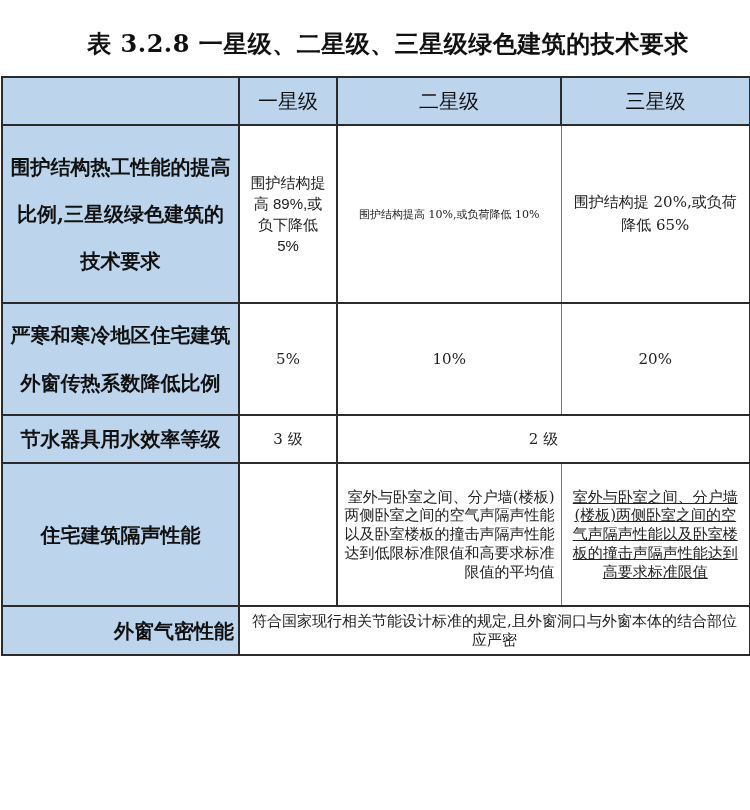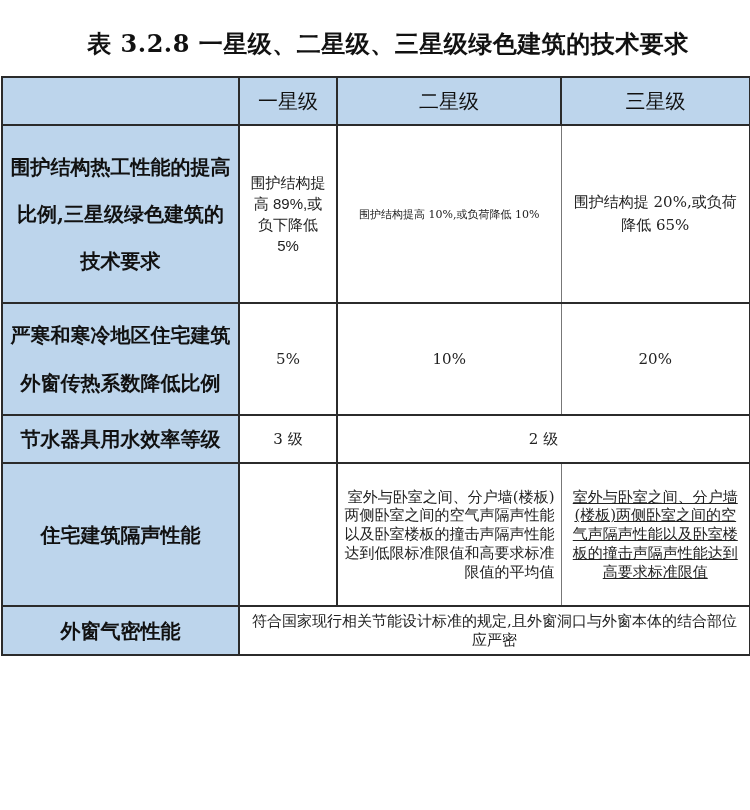--- a/index.html
+++ b/index.html
@@ -129,17 +129,17 @@
 
   <tr class="row-h4">
     <th class="rowlabel" style="line-height:1.2;">住宅建筑隔声性能</th>
     <td></td>
     <td class="para inner-left" style="text-align:right;">室外与卧室之间、分户墙(楼板)两侧卧室之间的空气声隔声性能以及卧室楼板的撞击声隔声性能达到低限标准限值和高要求标准限值的平均值</td>
     <td class="para inner-right" style="text-align:center;text-decoration:underline;">室外与卧室之间、分户墙(楼板)两侧卧室之间的空气声隔声性能以及卧室楼板的撞击声隔声性能达到高要求标准限值</td>
   </tr>
 
 
   <tr class="row-h6">
-    <th class="rowlabel" style="line-height:1.2;">外窗气密性能</th>
+    <th class="rowlabel" style="line-height:1.2;text-align:right;">外窗气密性能</th>
     <td colspan="3" class="wide">符合国家现行相关节能设计标准的规定,且外窗洞口与外窗本体的结合部位应严密</td>
   </tr>
 </tbody>
   </table>
 
 </body></html>

